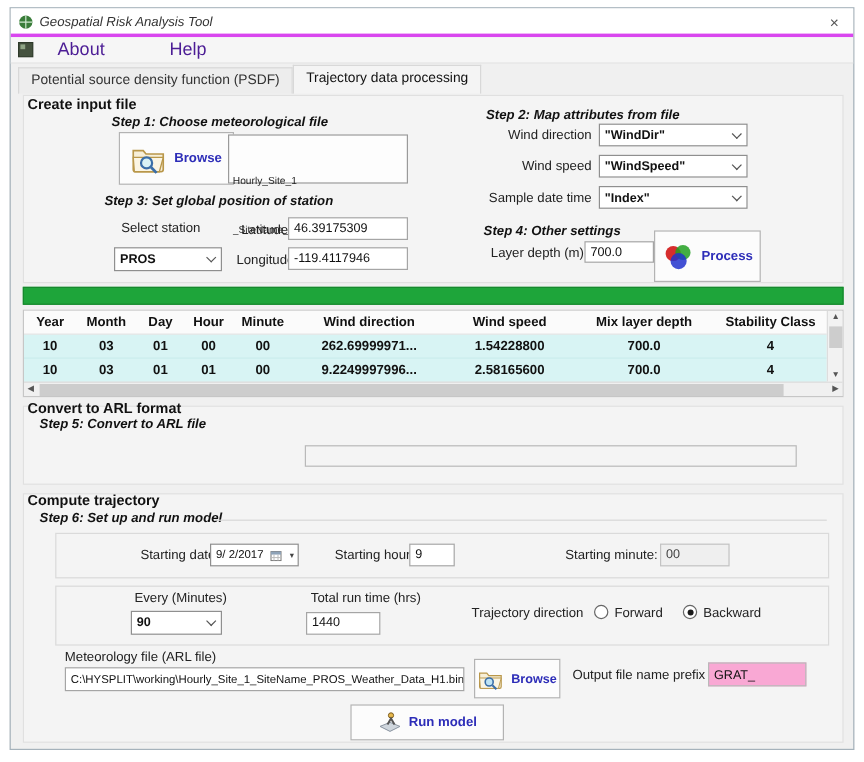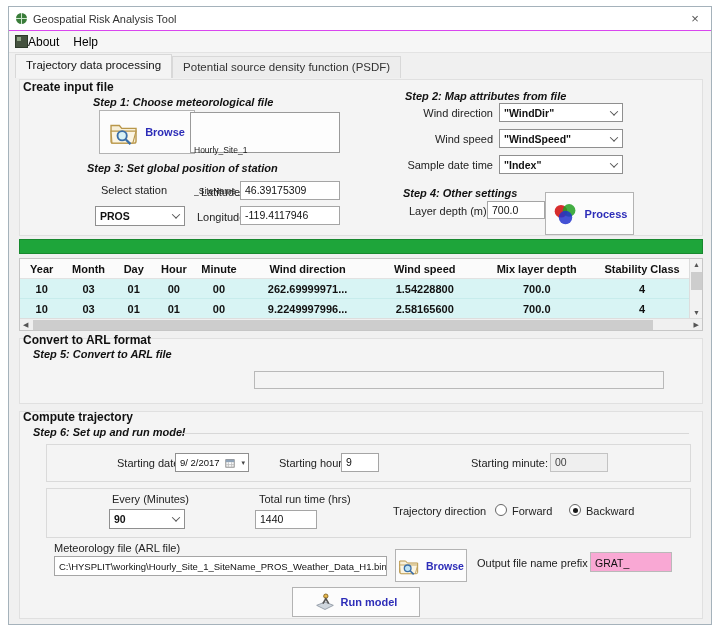--- a/index.html
+++ b/index.html
@@ -1,26 +1,26 @@
 <!DOCTYPE html>
 <html><head>
 <meta charset="utf-8">
 <style>
   * { margin:0; padding:0; box-sizing:border-box; }
   html,body { width:720px; height:635px; background:#ffffff; font-family:"Liberation Sans", sans-serif; }
   .window { position:absolute; left:8px; top:6px; width:704px; height:619px; background:#f0f0f0; border:1px solid #a5b2bb; }
 
   
-  .titlebar { position:absolute; left:0; top:0; width:100%; height:24px; background:#ffffff; border-bottom:1px solid #d946ef; }
+  .titlebar { position:absolute; left:0; top:0; width:100%; height:24px; background:#ffffff; border-bottom:3px solid #d946ef;font-style:italic; }
   .title-text { position:absolute; left:24px; top:6px; font-size:11px; color:#333; white-space:nowrap; }
   .close-btn { position:absolute; right:0; top:0; width:32px; height:23px; display:flex; align-items:center; justify-content:center; font-size:13px; color:#555; cursor:pointer; }
 
   
   .menubar { position:absolute; left:0; top:24px; width:100%; height:22px; background:#f6f6f6; border-bottom:1px solid #e3e3e3; display:flex; align-items:center; padding-left:6px; }
-  .menu-item { font-size:12px; color:#000000; padding:2px 0; cursor:pointer; }
+  .menu-item { font-size:15px; color:#4c1d95; padding:2px 20px; cursor:pointer; }
 
   
   .tabstrip { position:absolute; left:0; top:46px; width:100%; height:25px; display:flex; align-items:flex-end; padding-left:6px; }
   .tab { font-size:11.5px; color:#333; padding:4px 10px 5px 10px; border:1px solid #d8d8d8; border-bottom:none; background:#ededed; cursor:pointer; white-space:nowrap; }
   .tab.active { background:#f4f4f4; height:24px; position:relative; z-index:2; color:#111; }
 
   
   .lbl { position:absolute; font-size:11px; color:#222; white-space:nowrap; }
   .step-title { position:absolute; font-size:11px; font-weight:bold; color:#111; white-space:nowrap;font-style:italic; }
   .group { position:absolute; background:#f4f4f4; border:1px solid #e0e0e0; }
@@ -80,22 +80,22 @@
   <div class="menubar">
     <svg width="13" height="13" viewBox="0 0 13 13">
       <rect x="0.5" y="0.5" width="12" height="12" fill="#45523f" stroke="#2e3a2a"></rect>
       <rect x="2" y="2" width="4" height="4" fill="#8fa585"></rect>
     </svg>
     <span class="menu-item">About</span>
     <span class="menu-item" style="margin-left:14px">Help</span>
   </div>
 
   <div class="tabstrip">
+    <div class="tab">Potential source density function (PSDF)</div>
     <div class="tab active">Trajectory data processing</div>
-    <div class="tab">Potential source density function (PSDF)</div>
   </div>
 
   <div class="group" style="left:10px;top:72px;width:684px;height:157px"></div>
   <div class="group-title" style="left:14px;top:73px">Create input file</div>
 
   <div class="step-title" style="left:84px;top:89px">Step 1: Choose meteorological file</div>
   <div class="btn" style="left:90px;top:103px;width:96px;height:44px">
     <svg width="30" height="25" viewBox="0 0 32 27">
       <path d="M2 6 h9 l2.5 3 H29 v14 a2 2 0 0 1 -2 2 H4 a2 2 0 0 1 -2 -2 z" fill="#f7efd8" stroke="#b9974a" stroke-width="1.5"></path>
       <path d="M2 12 h27 l-3.5 13 H3 z" fill="#fbf5e3" stroke="#b9974a" stroke-width="1.2"></path>

